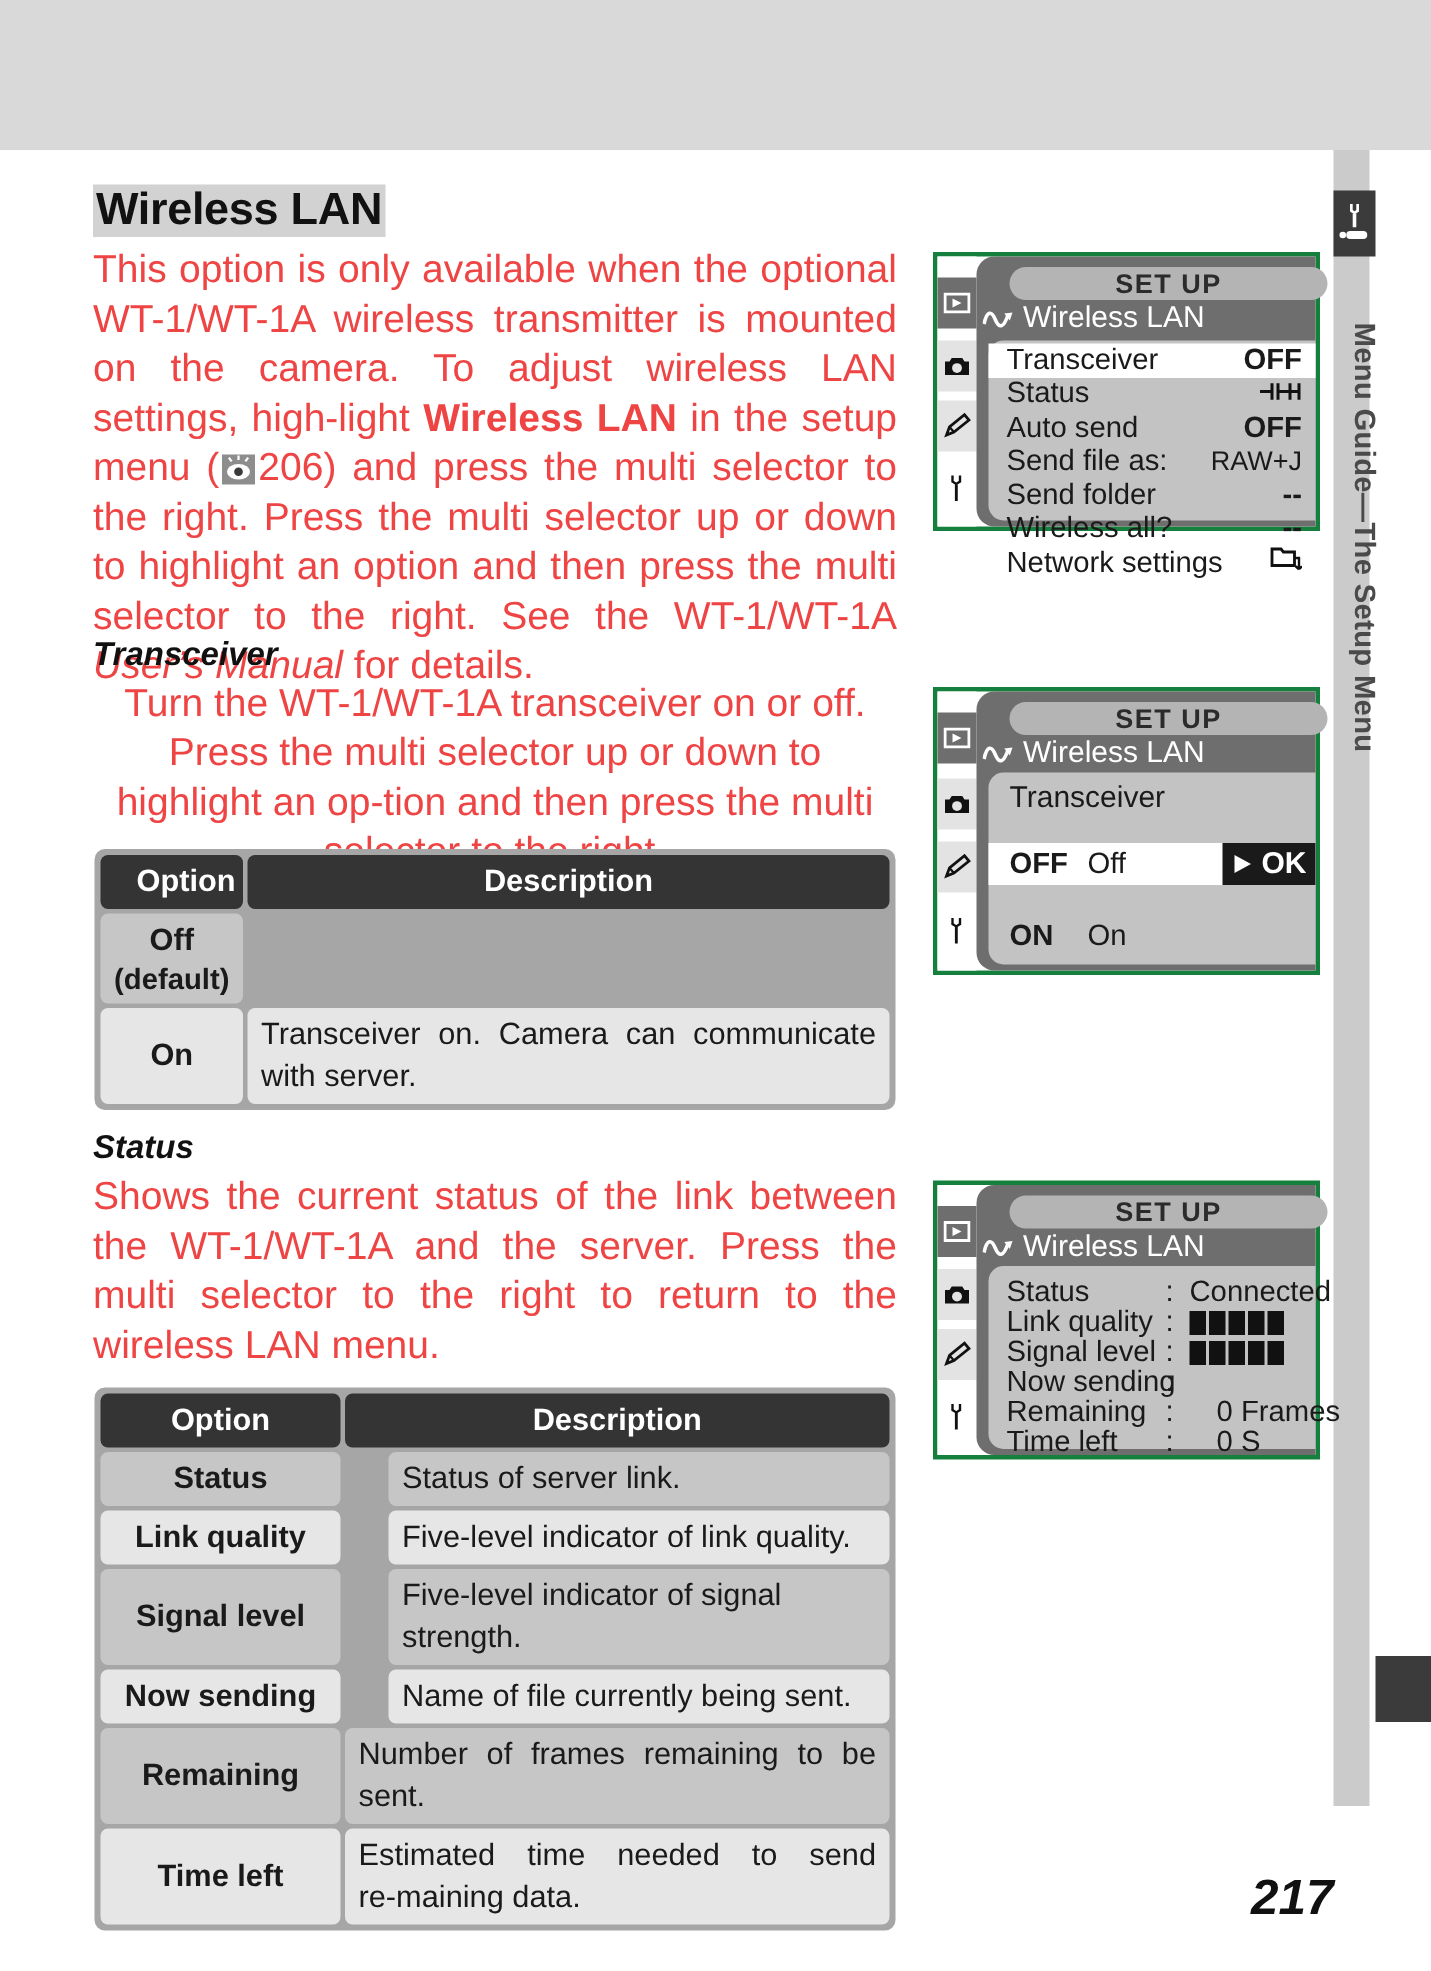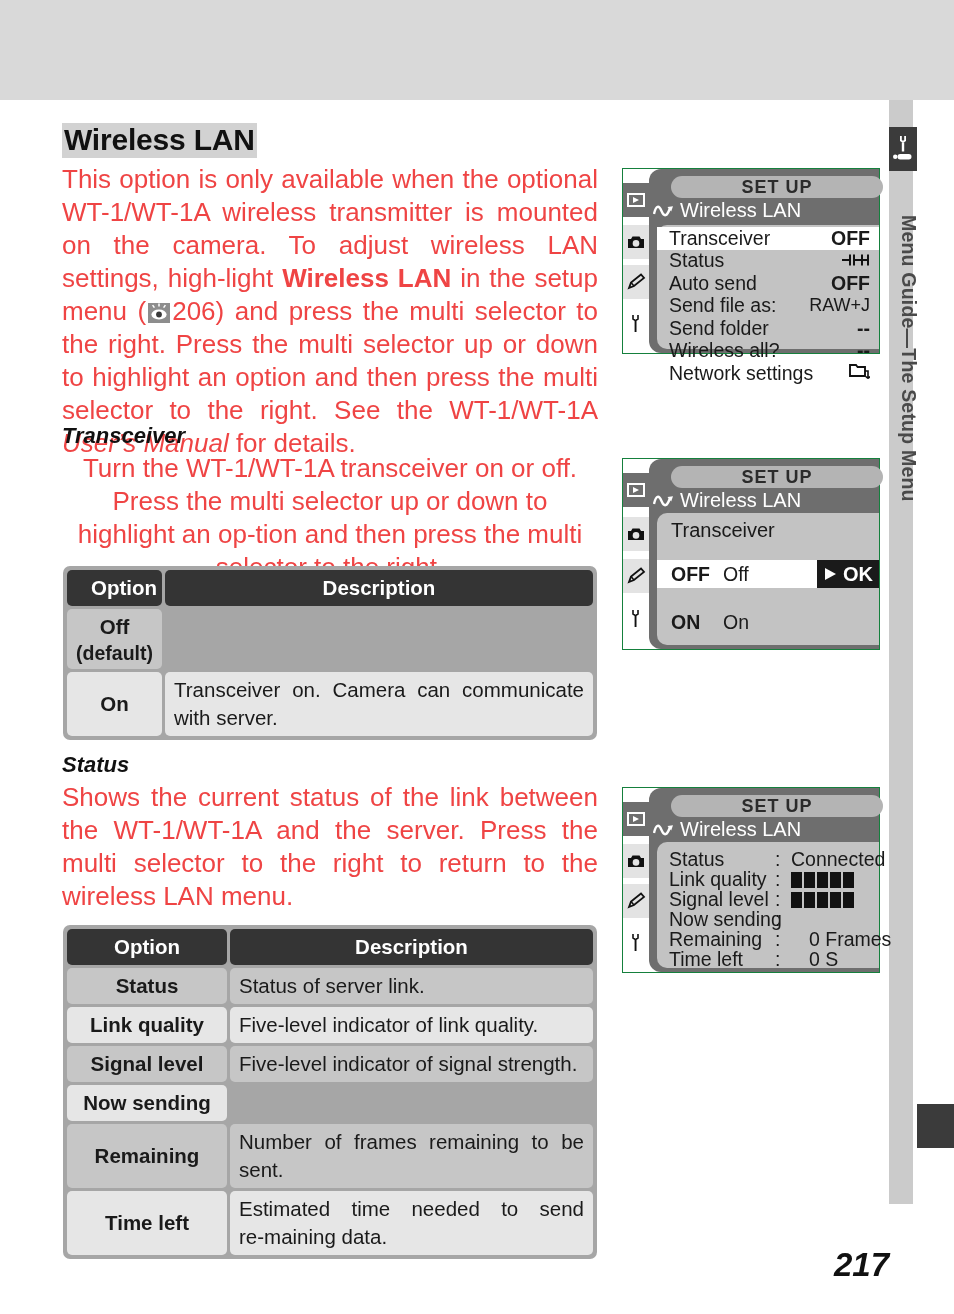--- a/index.html
+++ b/index.html
@@ -58,26 +58,26 @@
   .trow{display:flex;gap:3px;margin-bottom:3px;}
   .trow:last-child{margin-bottom:0;}
   .cell{box-sizing:border-box;border-radius:5px;padding:4px 9px;
         font-size:20.5px;line-height:28px;color:#1a1a1a;}
   .head{background:#343434;color:#ffffff;font-weight:bold;text-align:center;
         font-size:20.5px;line-height:30px;padding:3px 24px;}
   .opt{font-weight:bold;text-align:center;display:flex;flex-direction:column;
        align-items:center;justify-content:center;}
   .opt .sub{font-weight:bold;font-size:19.5px;line-height:24px;}
   .desc{text-align:justify;text-justify:inter-word;}
-  .desc.nj{text-align:left;}
+  .desc.nj{text-align:left;margin-left:29px;}
   .sh-dark{background:#c6c6c6;}
   .sh-light{background:#e6e6e6;}
 
   
-  .lcd{position:absolute;border:1px solid #15803d;background:#ffffff;box-sizing:border-box;}
+  .lcd{position:absolute;border:3px solid #15803d;background:#ffffff;box-sizing:border-box;}
   .lcd-inner{position:relative;width:100%;height:100%;}
   .rail{position:absolute;left:0;top:0;width:26px;height:100%;background:#ffffff;}
   .rail-ico{position:absolute;left:0;width:26px;height:34px;display:flex;
             align-items:center;justify-content:center;}
   .rail-ico.sel{background:#6e6e6e;}
   .rail-ico.alt{background:#e3e3e3;}
   .screen{position:absolute;left:26px;top:0;right:0;bottom:0;background:#6e6e6e;
           border-top-left-radius:12px;border-bottom-left-radius:12px;}
   .setup-pill{position:absolute;left:22px;top:7px;width:212px;height:22px;background:#b4b4b4;
               border-radius:11px;color:#2b2b2b;font-size:18px;font-weight:bold;
@@ -165,20 +165,21 @@
     <div class="trow">
       <div class="cell opt sh-light" style="width:160px;">Link quality</div>
       <div class="cell desc nj sh-light" style="flex:1;">Five-level indicator of link quality.</div>
     </div>
     <div class="trow">
       <div class="cell opt sh-dark" style="width:160px;">Signal level</div>
       <div class="cell desc nj sh-dark" style="flex:1;">Five-level indicator of signal strength.</div>
     </div>
     <div class="trow">
       <div class="cell opt sh-light" style="width:160px;">Now sending</div>
+      <div class="cell desc nj sh-light" style="flex:1;">Name of file currently being sent.</div>
     </div>
     <div class="trow">
       <div class="cell opt sh-dark" style="width:160px;">Remaining</div>
       <div class="cell desc sh-dark" style="flex:1;">Number of frames remaining to be sent.</div>
     </div>
     <div class="trow">
       <div class="cell opt sh-light" style="width:160px;">Time left</div>
       <div class="cell desc sh-light" style="flex:1;">Estimated time needed to send re‑maining data.</div>
     </div>
   </div>

